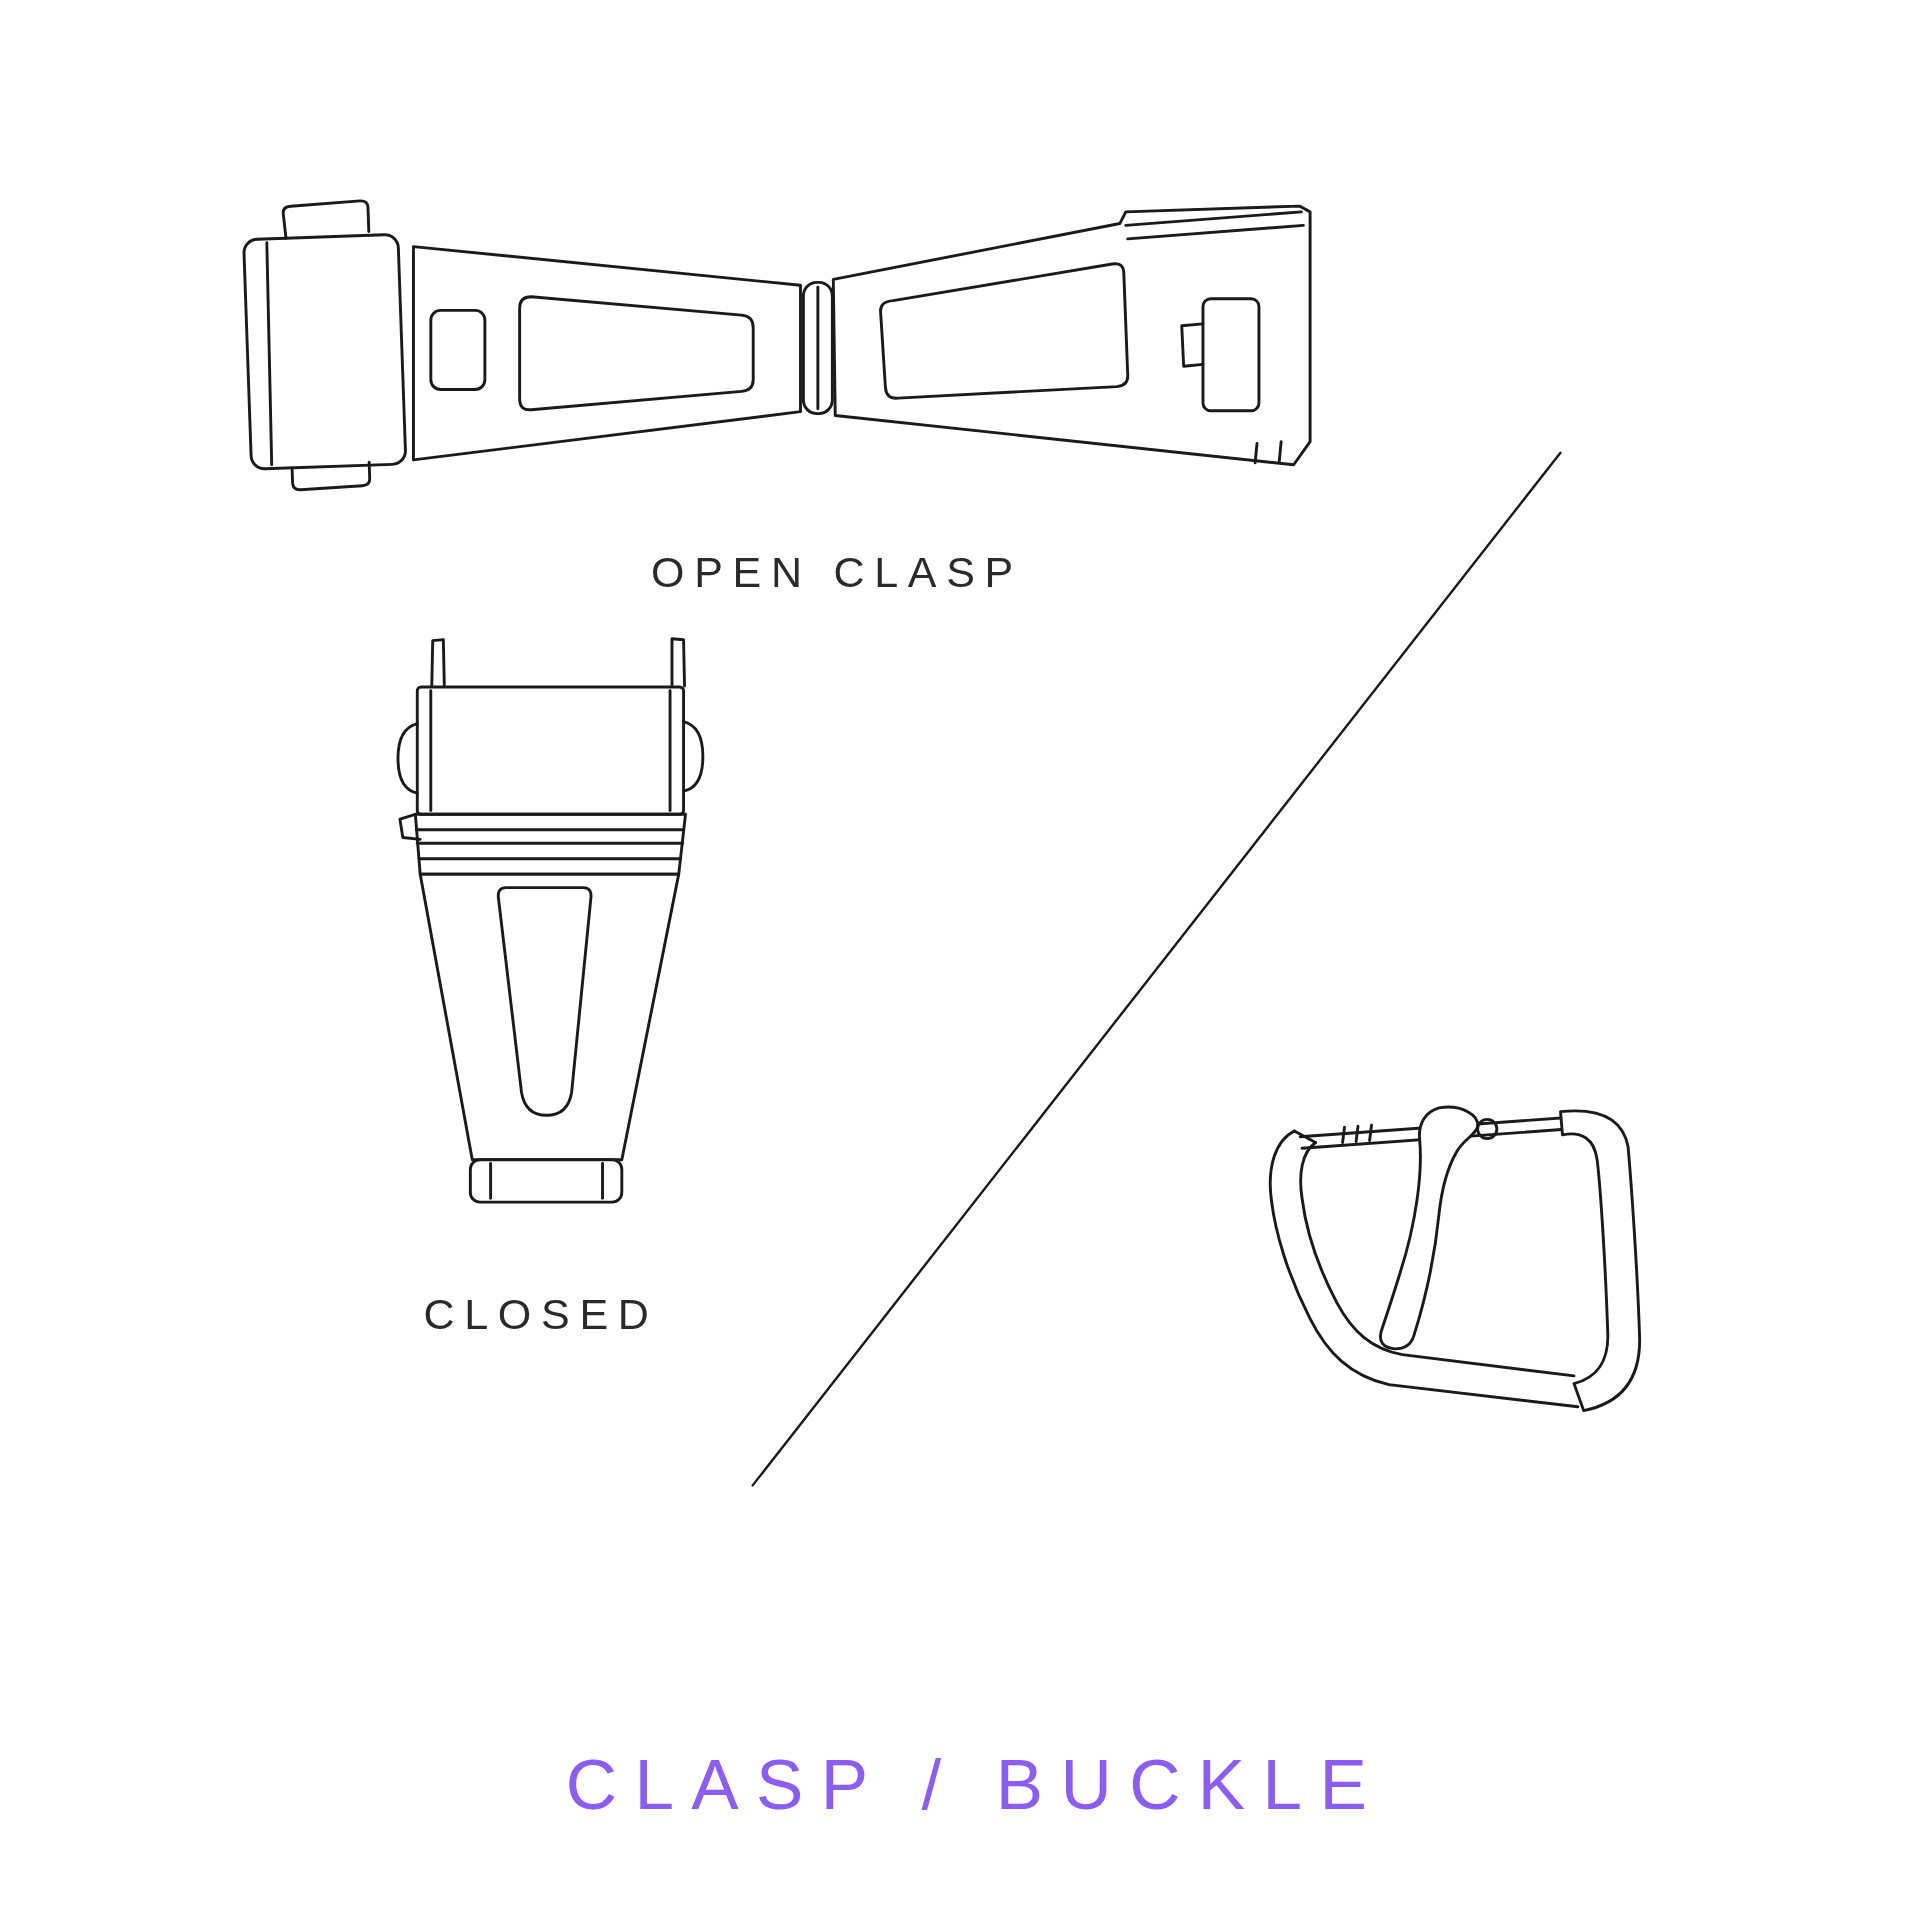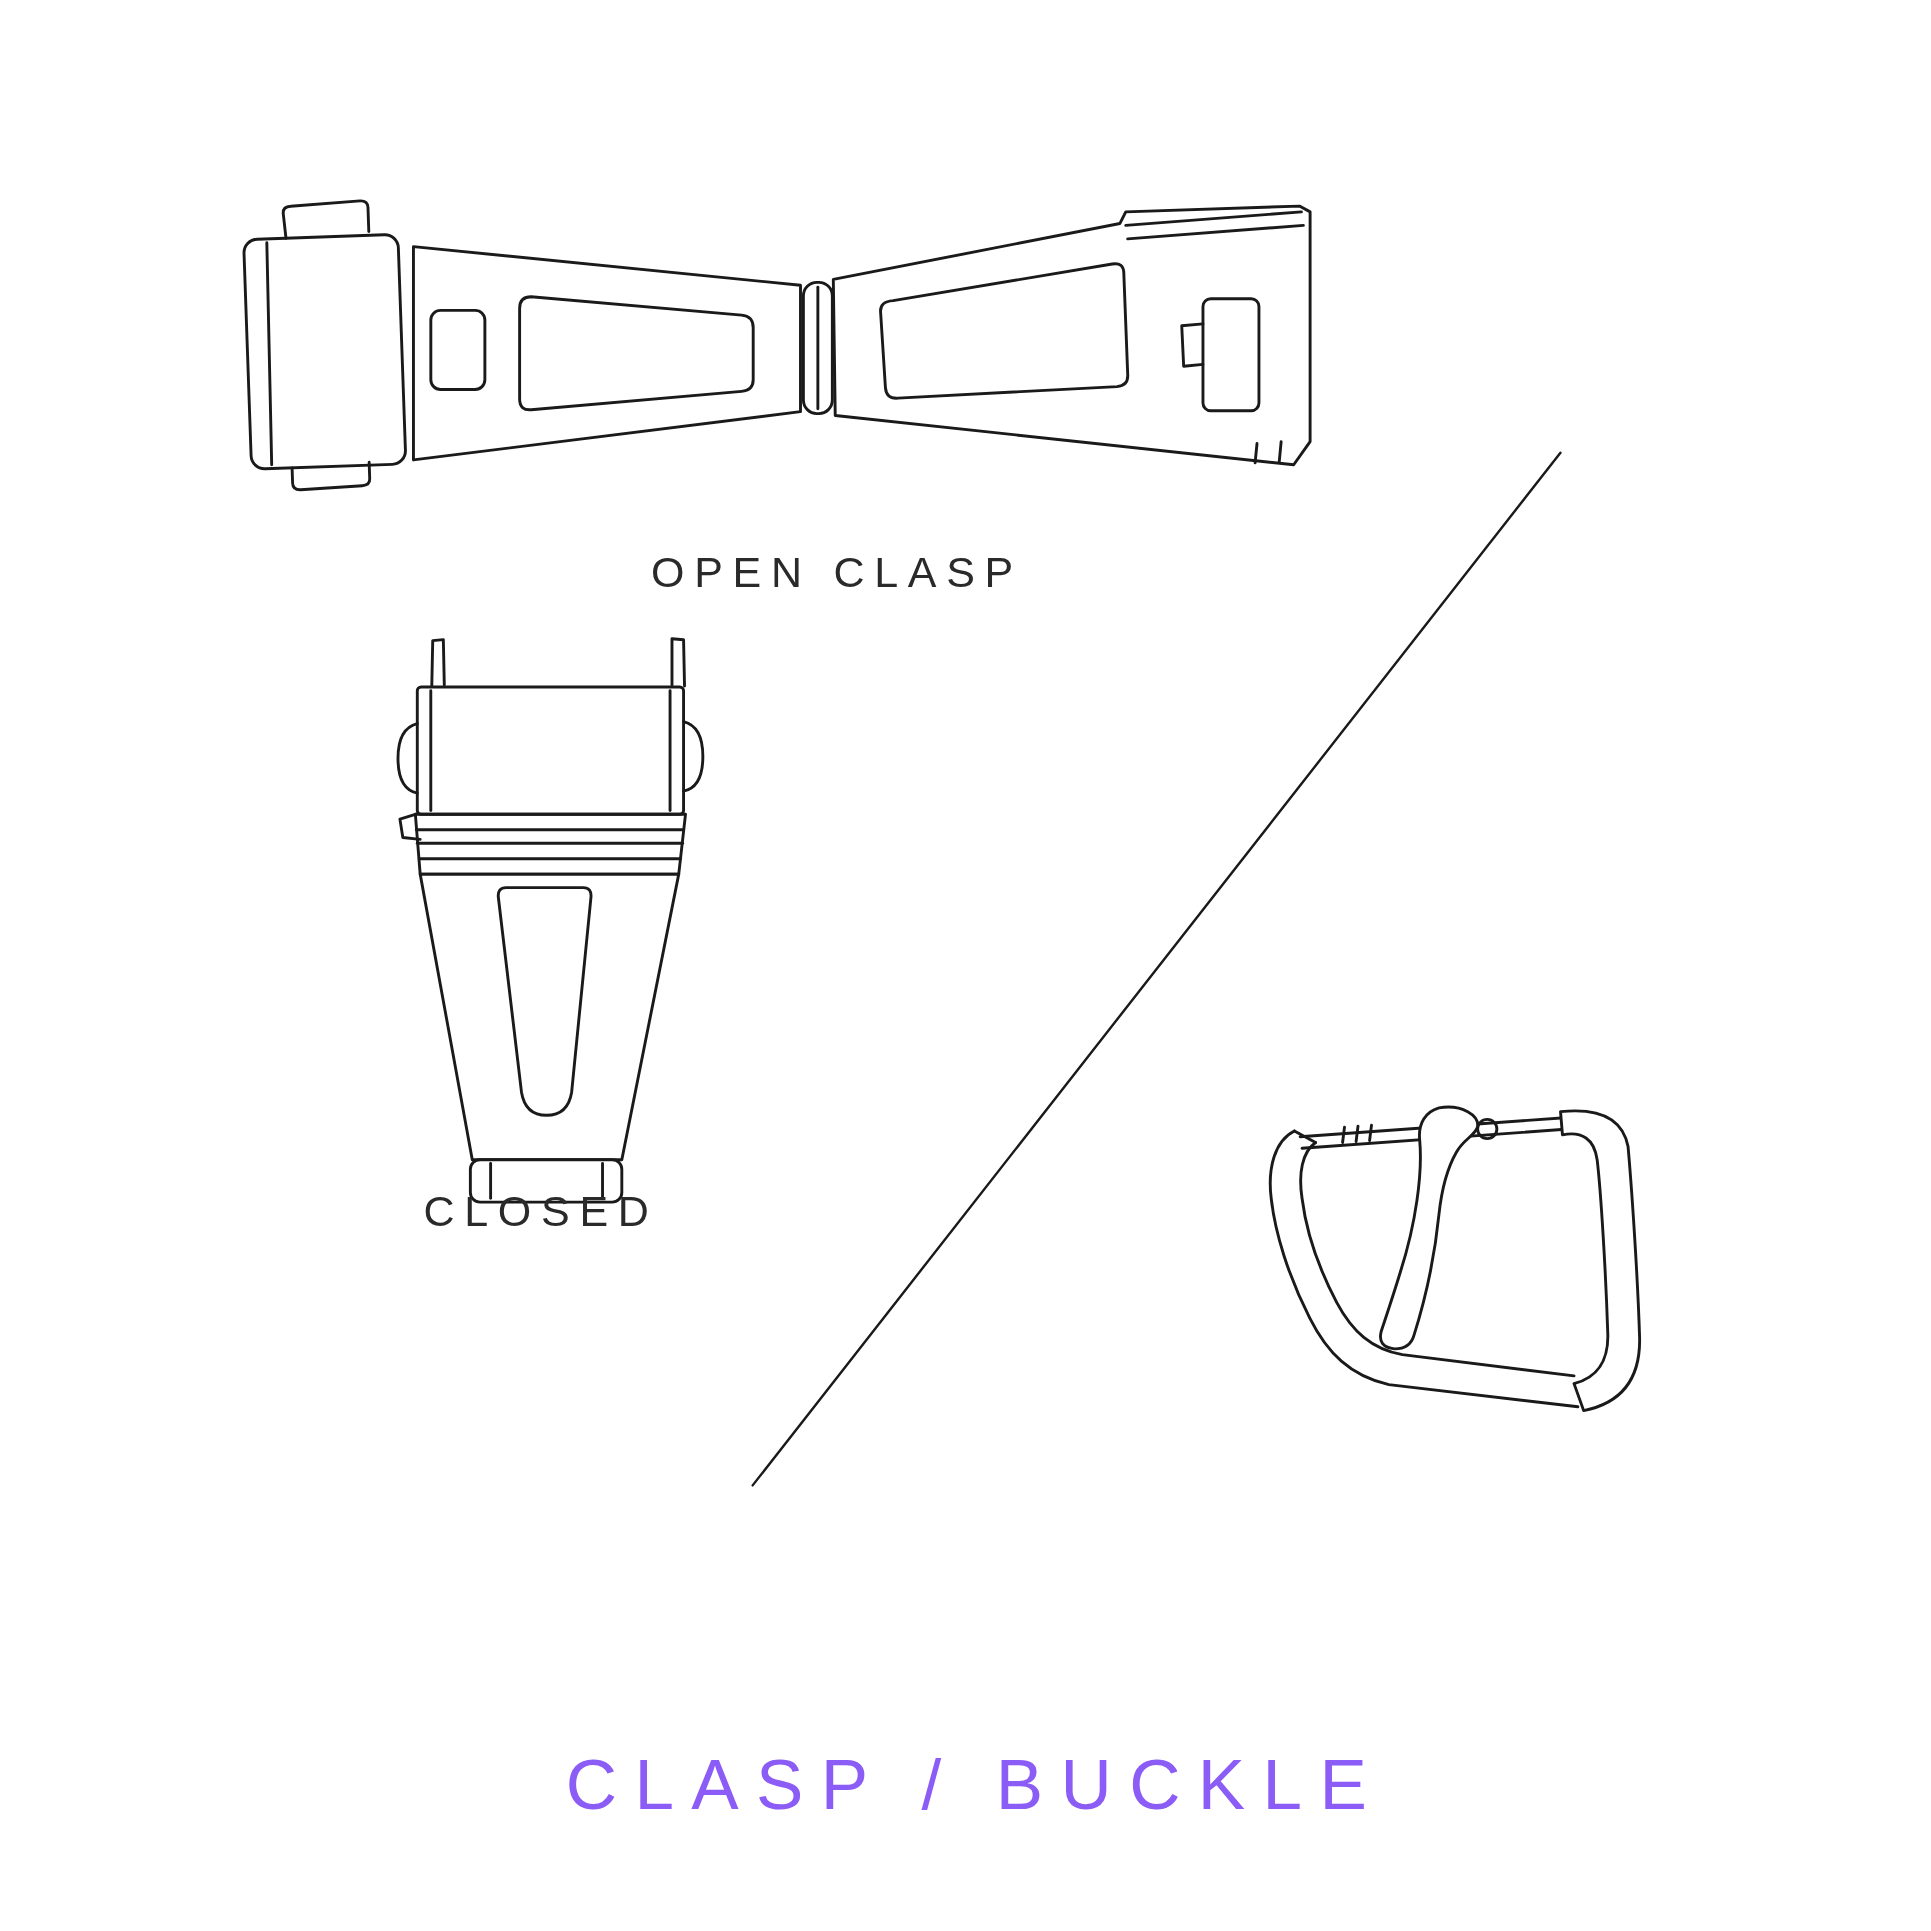--- a/index.html
+++ b/index.html
@@ -116,16 +116,16 @@
   </g>
 
   <g>
     <path class="fillwhite" d="M 196,10 C 182,14 174,26 176,44 C 179,78 172,130 156,180 C 149,203 142,224 136,242 Q 132,258 150,260 Q 166,260 170,246 C 182,208 192,160 196,120 C 199,92 206,70 214,56 C 222,42 232,40 236,30 C 238,18 220,6 196,10 Z"></path>
     <circle cx="246" cy="32" r="10"></circle>
   </g>
 </svg>
 
 <div class="caption" style="left:813px;top:548px;margin-left:24px;">OPEN CLASP</div>
 
-<div class="caption" style="left:541px;top:1187px;">CLOSED</div>
+<div class="caption" style="left:541px;top:1290px;">CLOSED</div>
 
 <div class="diagram-title" style="left:975px;top:1744px;">CLASP / BUCKLE</div>
 
 
 </body></html>

